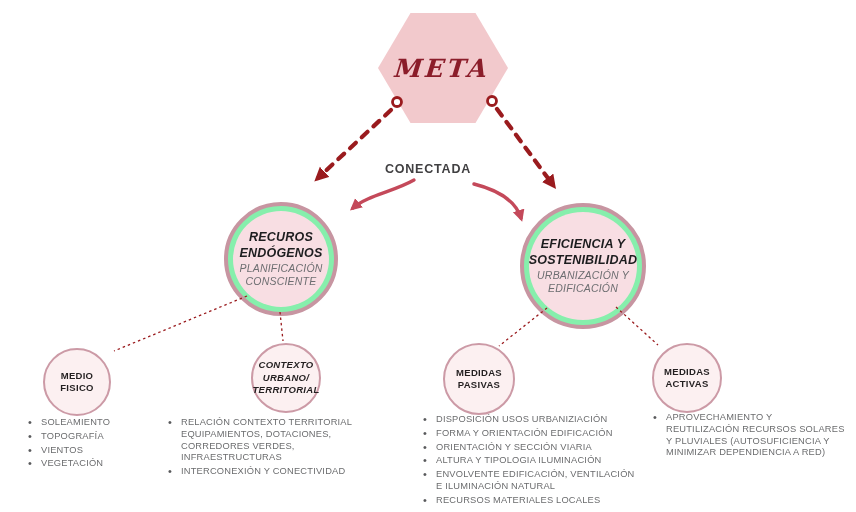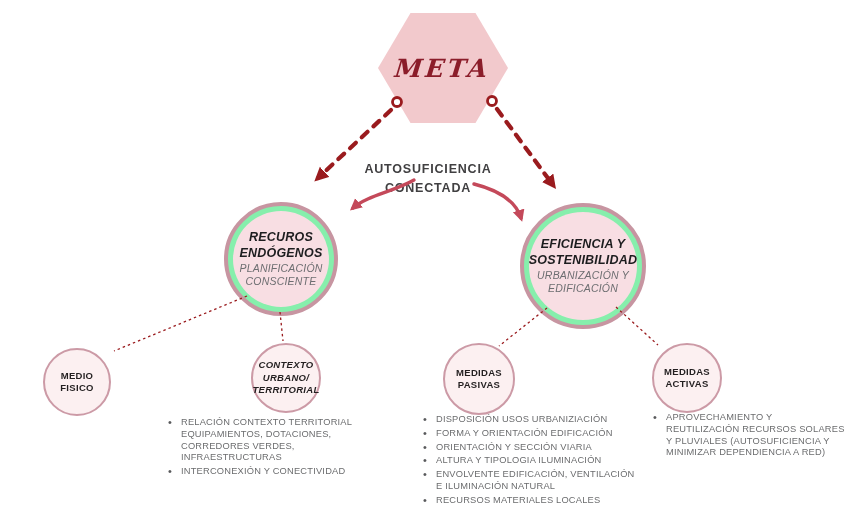--- a/index.html
+++ b/index.html
@@ -104,21 +104,20 @@
     <line x1="280" y1="312" x2="283" y2="341" stroke="#9a1b1e" stroke-width="1.3" stroke-dasharray="2.5 3"></line>
     <line x1="547" y1="308" x2="499" y2="346" stroke="#9a1b1e" stroke-width="1.3" stroke-dasharray="2.5 3"></line>
     <line x1="616" y1="307" x2="658" y2="345" stroke="#9a1b1e" stroke-width="1.3" stroke-dasharray="2.5 3"></line>
   </svg>
 
   <div class="hexagon">
     <span class="meta-text">META</span>
   </div>
 
   <div class="center-label">
-    <div>AUTOSUFICIENCIA</div>
     <div>CONECTADA</div>
   </div>
 
   <div class="big-circle" id="circle-recursos">
     <div class="core"></div>
     <div class="txt">
       <div class="title">RECUROS</div>
       <div class="title">ENDÓGENOS</div>
       <div class="sub">PLANIFICACIÓN</div>
       <div class="sub">CONSCIENTE</div>
@@ -157,20 +156,26 @@
     </div>
   </div>
 
   <div class="small-circle" id="node-activas">
     <div class="lbl">
       <div>MEDIDAS</div>
       <div>ACTIVAS</div>
     </div>
   </div>
 
+  <ul class="blist" id="list-medio">
+    <li>SOLEAMIENTO</li>
+    <li>TOPOGRAFÍA</li>
+    <li>VIENTOS</li>
+    <li>VEGETACIÓN</li>
+  </ul>
 
   <ul class="blist" id="list-contexto">
     <li>RELACIÓN CONTEXTO TERRITORIAL EQUIPAMIENTOS, DOTACIONES, CORREDORES VERDES, INFRAESTRUCTURAS</li>
     <li>INTERCONEXIÓN Y CONECTIVIDAD</li>
   </ul>
 
   <ul class="blist" id="list-pasivas">
     <li>DISPOSICIÓN USOS URBANIZIACIÓN</li>
     <li>FORMA Y ORIENTACIÓN  EDIFICACIÓN</li>
     <li>ORIENTACIÓN Y SECCIÓN VIARIA</li>

